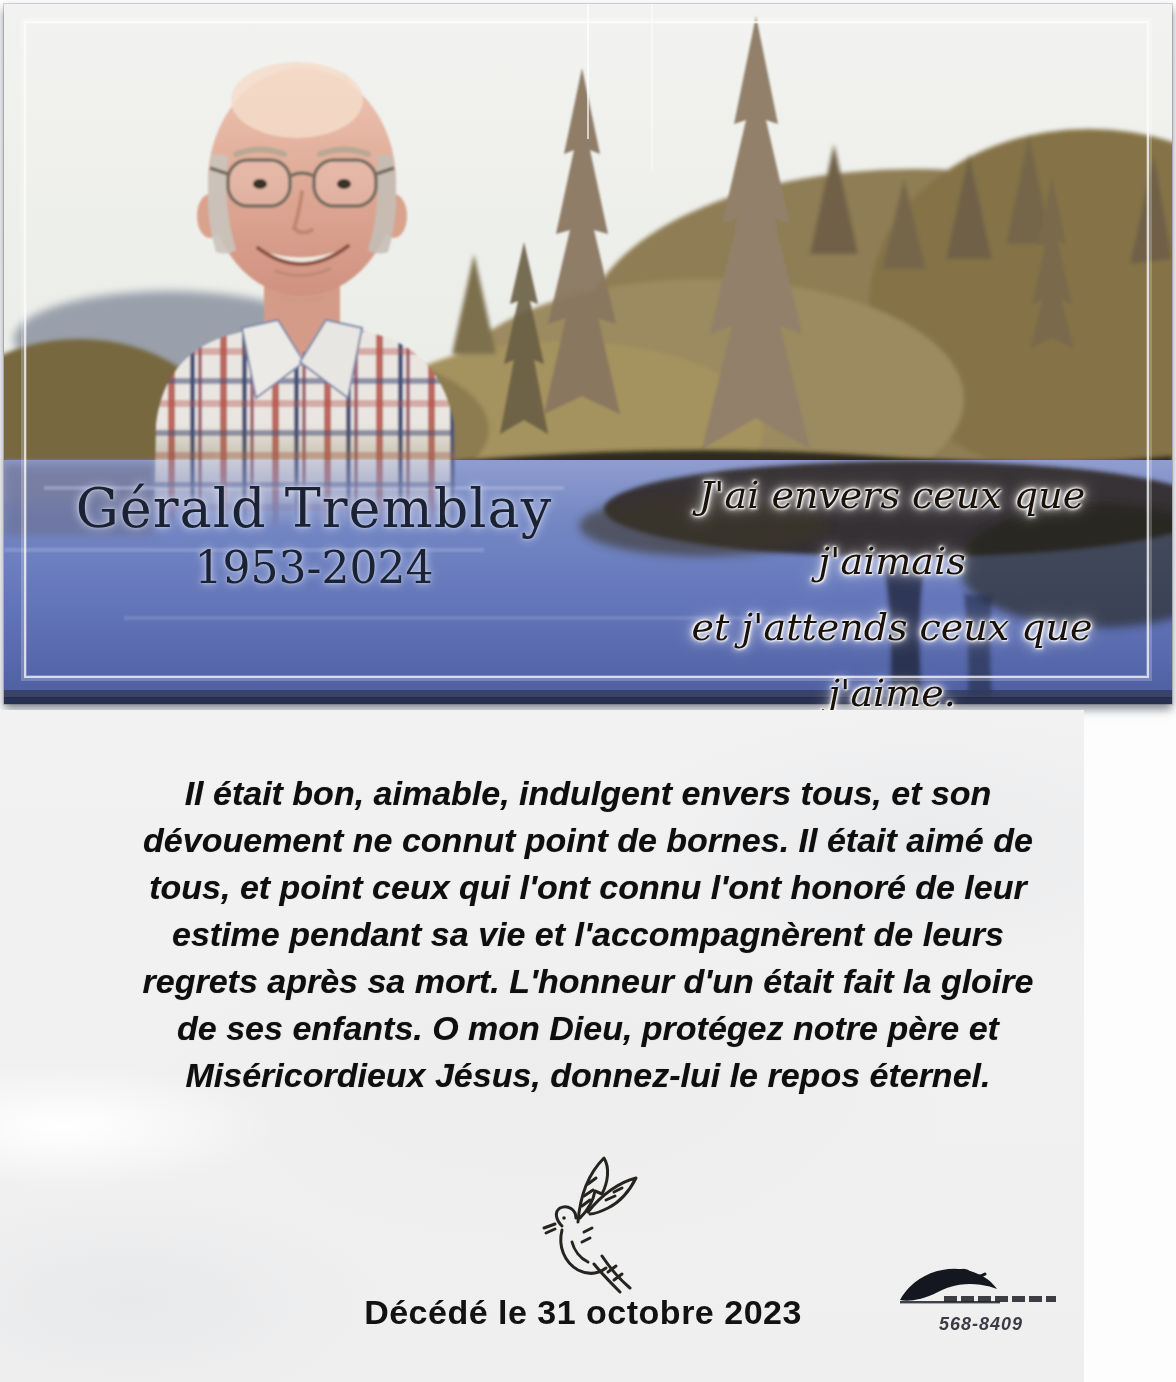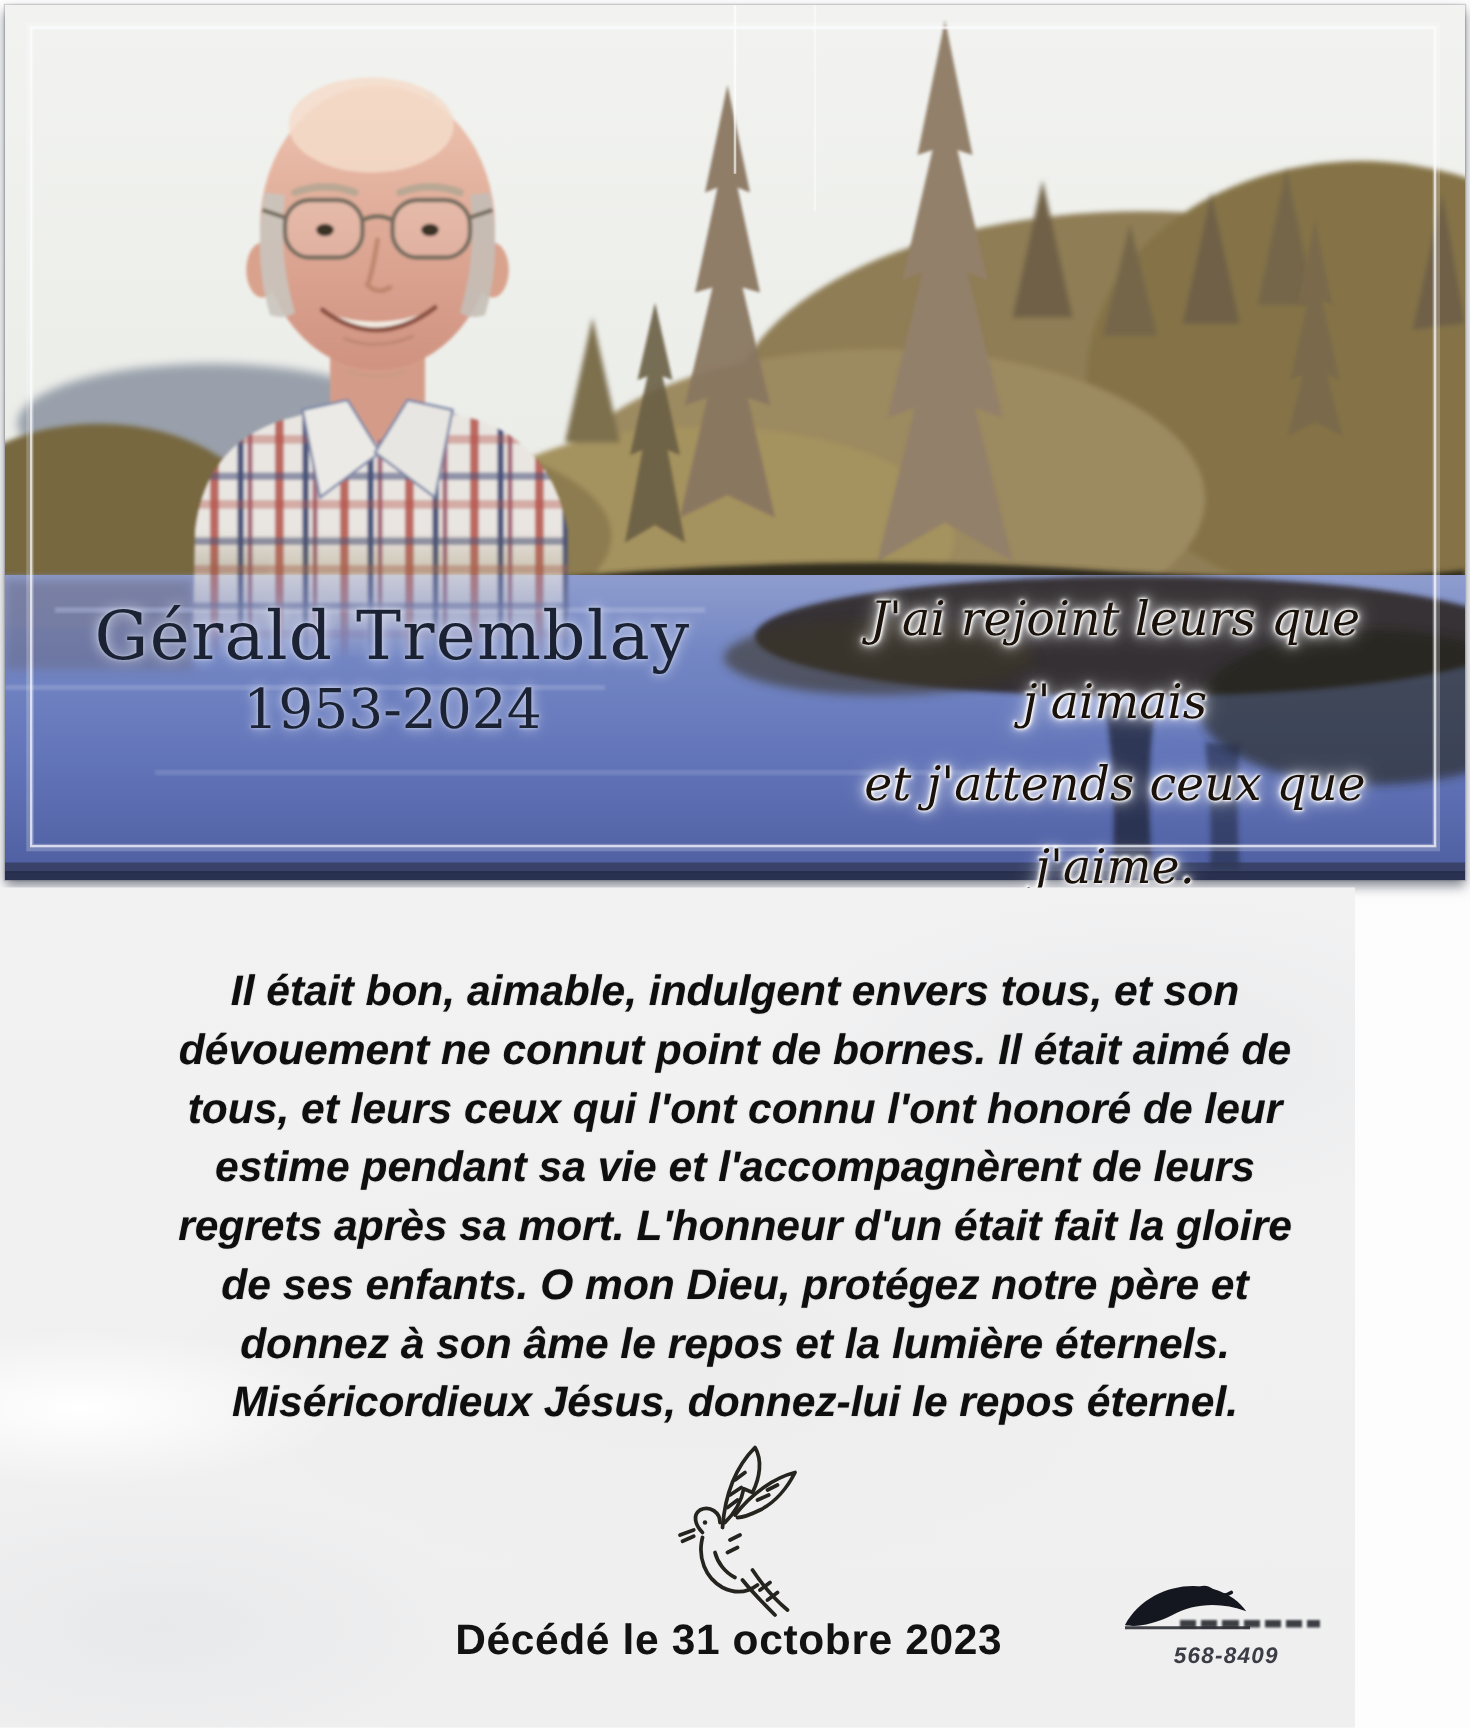--- a/index.html
+++ b/index.html
@@ -177,36 +177,35 @@
     </svg>
 
     <div class="frame"></div>
 
     <div class="name-block">
       <div class="name">Gérald Tremblay</div>
       <div class="years">1953-2024</div>
     </div>
 
     <div class="quote-block">
-      <div>J'ai rejoint leurs que j'aimais</div>
+      <div>J'ai envers ceux que j'aimais</div>
       <div>et j'attends ceux que j'aime.</div>
       <div>(Bossuet)</div>
     </div>
   </section>
 
   <section class="back-card">
 
     <div class="memorial-text">
       <div class="tline">Il était bon, aimable, indulgent envers tous, et son</div>
       <div class="tline">dévouement ne connut point de bornes. Il était aimé de</div>
-      <div class="tline">tous, et leurs ceux qui l'ont connu l'ont honoré de leur</div>
+      <div class="tline">tous, et point ceux qui l'ont connu l'ont honoré de leur</div>
       <div class="tline">estime pendant sa vie et l'accompagnèrent de leurs</div>
       <div class="tline">regrets après sa mort. L'honneur d'un était fait la gloire</div>
       <div class="tline">de ses enfants. O mon Dieu, protégez notre père et</div>
-      <div class="tline">donnez à son âme le repos et la lumière éternels.</div>
       <div class="tline">Miséricordieux Jésus, donnez-lui le repos éternel.</div>
     </div>
 
     <svg class="dove" width="132" height="152" viewBox="0 0 132 152">
       <g fill="none" stroke="#26241f" stroke-width="3" stroke-linecap="round" stroke-linejoin="round">
 
         <path d="M56,74 C58,48 66,26 82,10 C88,20 86,34 80,46 L73,43 C71,54 64,64 58,70"></path>
         <path d="M66,36 L74,30 M62,48 L71,42 M60,58 L68,52"></path>
 
         <path d="M66,64 C80,46 98,34 114,30 C108,42 98,54 86,60 C78,64 72,66 68,66"></path>

